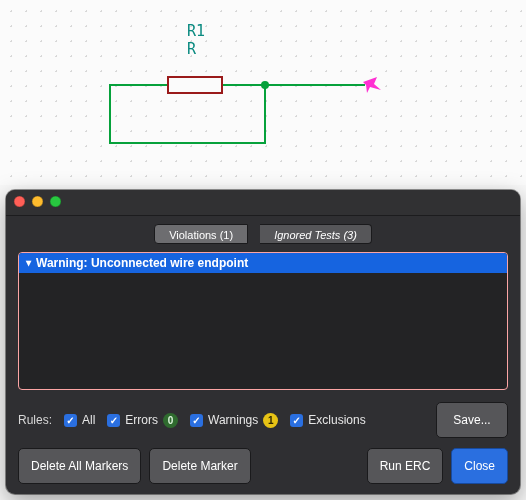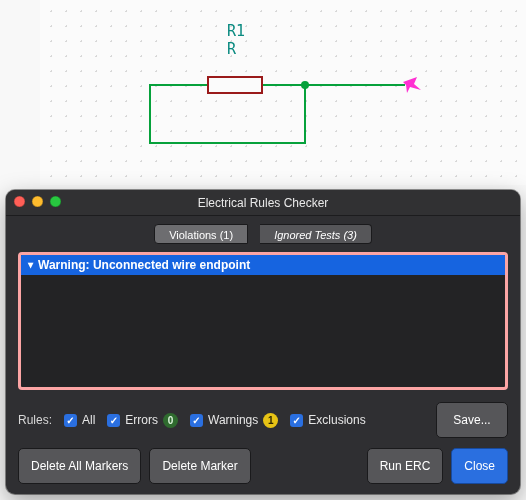--- a/index.html
+++ b/index.html
@@ -16,21 +16,20 @@
   
   .canvas {
     position: absolute;
     inset: 0 0 auto 0;
     height: 185px;
     background: #fbfbfb;
     
     background-image: radial-gradient(circle, #d8d8d8 1px, transparent 1px);
     background-size: 15px 15px;
     background-position: 4px 4px;
-    margin-left: 40px;
   }
   .schematic { position: absolute; inset: 0; }
   .ref-text {
     position: absolute;
     font-family: monospace;
     font-size: 15px;
     color: #0a8a80;
     font-weight: 500;
   }
   .wire { position: absolute; background: #06a13b; }
@@ -104,21 +103,21 @@
     display:inline-block;
     cursor:pointer;
   }
   .seg.left  { border-radius:4px 0 0 4px; }
   .seg.right { border-radius:0 4px 4px 0; border-left:none;font-style:italic; }
   .seg.active { background:#6d6d70; }
 
   .list {
     margin: 2px 12px 8px;
     flex: 1;
-    border: 3px solid #fca5a5;
+    border: 1px solid #fca5a5;
     background: #232325;
     border-radius: 4px;
     overflow: hidden;
   }
   .list-row {
     padding: 3px 8px;
     font-size: 12px;
     display: flex;
     align-items:center;
     gap:4px;
@@ -209,21 +208,20 @@
 </div>
 
 <div class="dialog">
 
   <div class="titlebar">
     <div class="traffic">
       <span class="r"></span>
       <span class="y"></span>
       <span class="g"></span>
     </div>
-    <span class="title">Electrical Rules Checker</span>
   </div>
 
   <div class="tabs">
     <span class="seg left active">Violations (1)</span>
     <span class="seg right">Ignored Tests (3)</span>
   </div>
 
   <div class="list">
     <div class="list-row selected">
       <span class="chev">▸</span>

